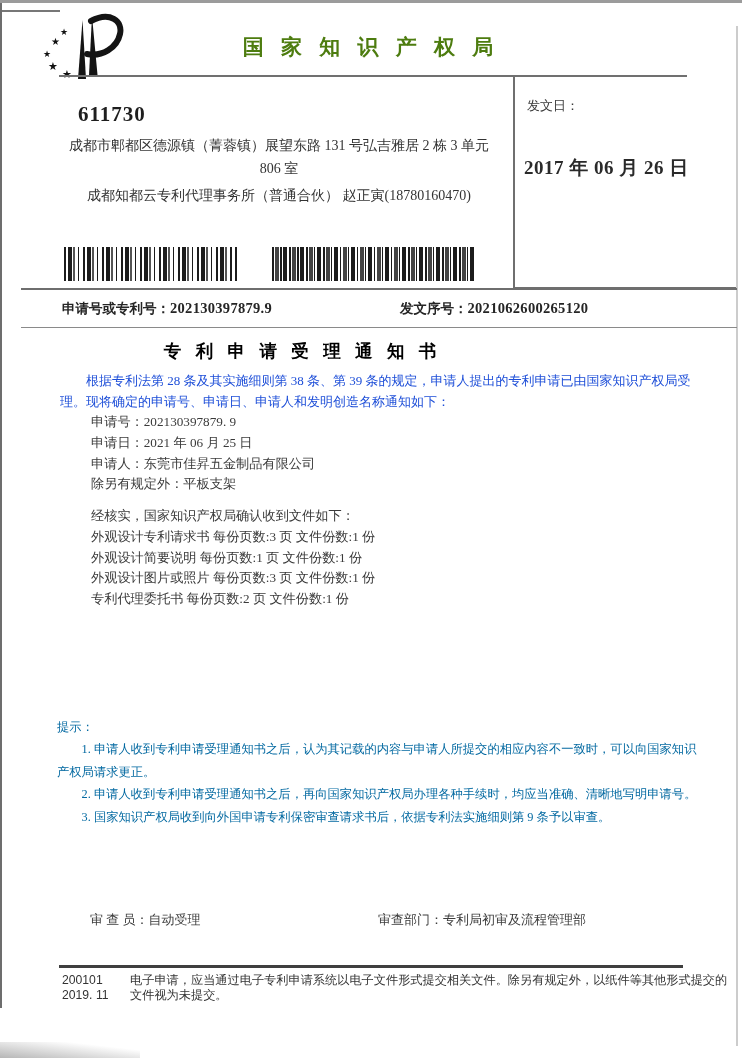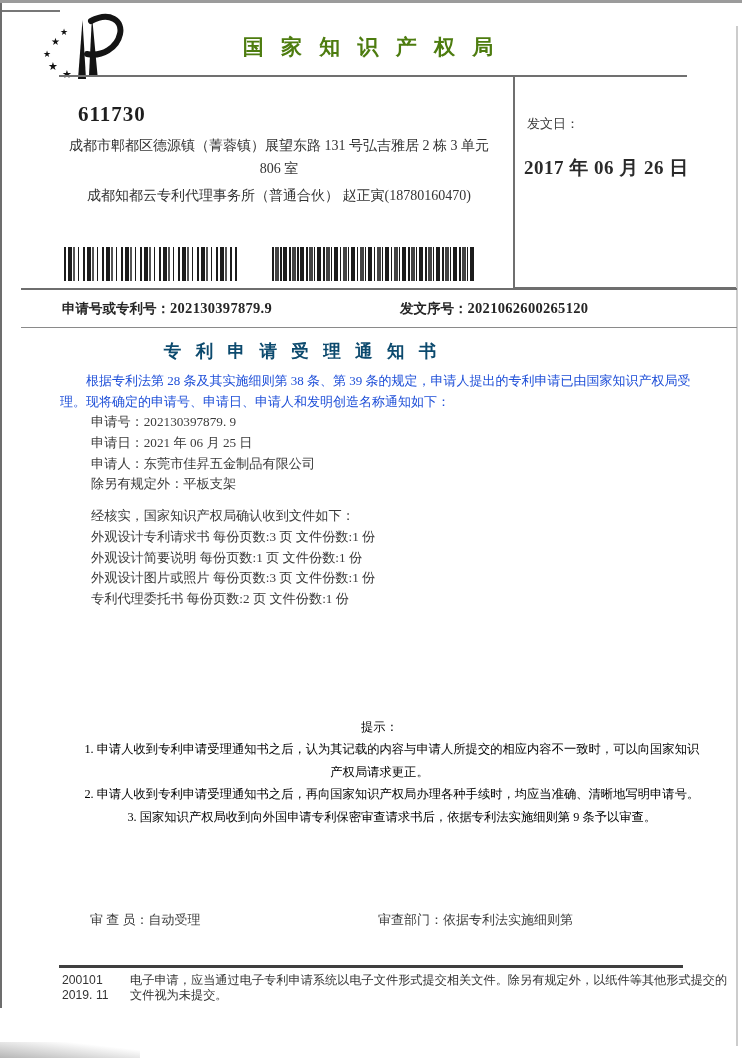--- a/index.html
+++ b/index.html
@@ -17,21 +17,21 @@
   .scan-shadow{position:absolute;left:0;bottom:0;width:140px;height:16px;
     background:linear-gradient(to top right, rgba(110,110,110,.5), rgba(110,110,110,0) 75%);}
   
   .logo{position:absolute;left:40px;top:13px;width:86px;height:74px;}
   .agency-title{position:absolute;left:0;top:33px;width:742px;text-align:center;
     font-size:21px;font-weight:bold;letter-spacing:6px;color:#4d7c0f;}
   .header-rule{position:absolute;left:59px;top:75px;width:628px;height:2px;background:#707070;}
   
   .datebox{position:absolute;left:513px;top:77px;width:223px;height:212px;
     border-left:2px solid #6f6f6f;border-bottom:2px solid #6f6f6f;box-sizing:border-box;}
-  .datebox .label{position:absolute;left:12px;top:38px;font-size:13px;color:#3b3b3b;}
+  .datebox .label{position:absolute;left:12px;top:20px;font-size:13px;color:#3b3b3b;}
   .datebox .date{position:absolute;left:9px;top:78px;font-size:19px;font-weight:600;
     color:#2a2a2a;letter-spacing:.5px;}
   
   .postal{position:absolute;left:78px;top:102px;font-size:21px;font-weight:bold;color:#1e1e1e;letter-spacing:1px;}
   .addr{position:absolute;left:46px;top:137px;width:466px;text-align:center;font-size:14px;color:#333;}
   .addr .l2{margin-top:5px;}
   .addr .l3{margin-top:9px;}
   
   .barcode{position:absolute;top:247px;height:34px;}
   .barcode.b1{left:64px;width:174px;
@@ -41,28 +41,28 @@
   .rule-a{position:absolute;left:21px;top:288px;width:716px;height:2px;background:#6e6e6e;}
   .rule-b{position:absolute;left:21px;top:327px;width:716px;height:1px;background:#8a8a8a;}
   
   .numrow{position:absolute;left:0;top:300px;width:742px;font-size:13.5px;color:#252525;}
   .numrow .g1{position:absolute;left:62px;white-space:nowrap;}
   .numrow .g2{position:absolute;left:400px;white-space:nowrap;}
   .numrow .lbl{font-weight:600;}
   .numrow .val{font-weight:bold;font-size:14.5px;letter-spacing:.3px;}
   
   .notice-title{position:absolute;left:0;top:339px;width:605px;text-align:center;
-    font-size:17.5px;font-weight:bold;letter-spacing:5px;color:#0c4a6e;}
+    font-size:17.5px;font-weight:bold;letter-spacing:5px;color:#000000;}
   .intro{position:absolute;left:60px;top:371px;width:632px;font-size:13px;
     line-height:20.8px;color:#1d4ed8;text-indent:2em;}
   .fields{position:absolute;left:91px;top:412px;font-size:13.2px;line-height:20.8px;color:#3a3a3a;}
   .docs{position:absolute;left:91px;top:506px;font-size:13.2px;line-height:20.8px;color:#3a3a3a;}
   
   .tips{position:absolute;left:57px;top:716px;width:645px;font-size:12.3px;
-    line-height:22.4px;color:#000000;text-align:center;}
+    line-height:22.4px;color:#0369a1;}
   .tips p{margin:0;text-indent:2em;}
   .tips .tips-title{text-indent:0;}
   
   .sig{position:absolute;left:0;top:911px;width:742px;font-size:13px;color:#3d3d3d;}
   .sig .examiner{position:absolute;left:90px;white-space:nowrap;}
   .sig .dept{position:absolute;left:378px;white-space:nowrap;}
   
   .footer-rule{position:absolute;left:59px;top:965px;width:624px;height:3px;background:#3f3f3f;}
   .footer{position:absolute;left:0;top:973px;width:742px;font-size:12.2px;color:#333;
     font-family:"Liberation Sans","DejaVu Sans",sans-serif;}
@@ -141,21 +141,21 @@
     <p>1. 申请人收到专利申请受理通知书之后，认为其记载的内容与申请人所提交的相应内容不一致时，可以向国家知识产权局请求更正。</p>
     <p>2. 申请人收到专利申请受理通知书之后，再向国家知识产权局办理各种手续时，均应当准确、清晰地写明申请号。</p>
     <p>3. 国家知识产权局收到向外国申请专利保密审查请求书后，依据专利法实施细则第 9 条予以审查。</p>
   </div>
 
   <div class="sig">
     <div class="examiner">
       <span>审 查 员：</span><span>自动受理</span>
     </div>
     <div class="dept">
-      <span>审查部门：</span><span>依据专利法实施细则第</span>
+      <span>审查部门：</span><span>专利局初审及流程管理部</span>
     </div>
   </div>
 
   <div class="footer-rule"></div>
   <div class="footer">
     <div class="codes">
       <div>200101</div>
       <div>2019. 11</div>
     </div>
     <div class="ftext">

